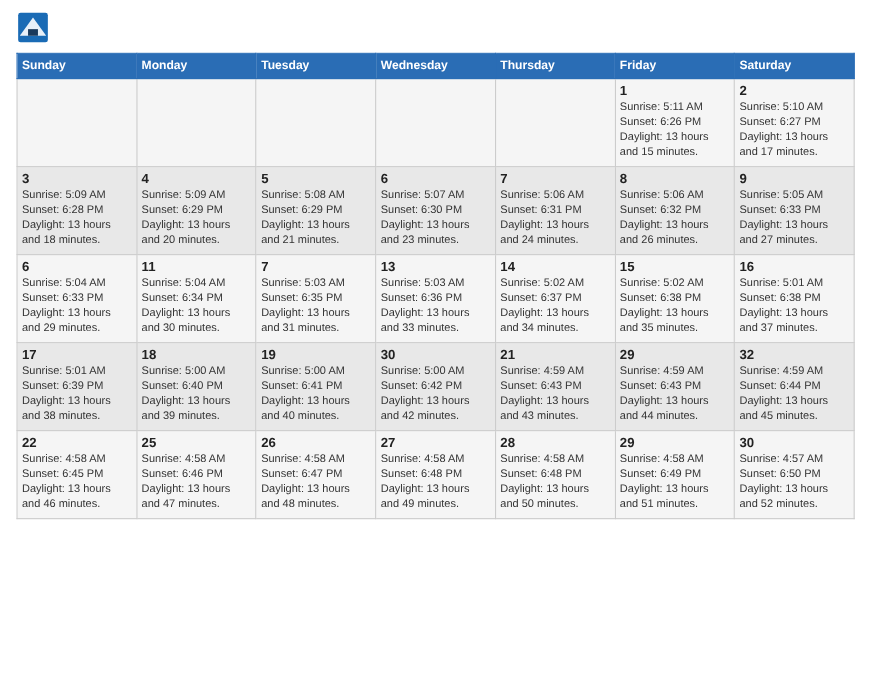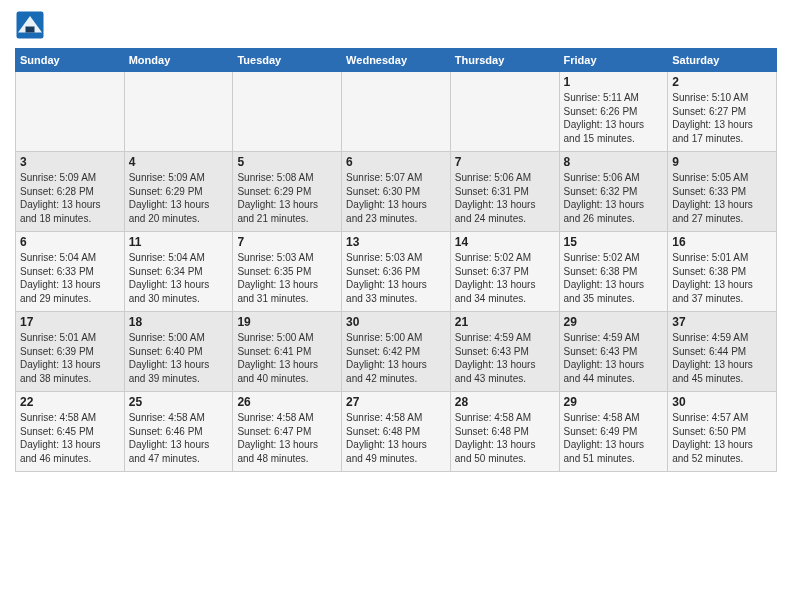--- a/index.html
+++ b/index.html
@@ -152,21 +152,21 @@
           </td>
           <td>
             <span class="day-num">21</span>
             <div class="day-info">Sunrise: 4:59 AM<br>Sunset: 6:43 PM<br>Daylight: 13 hours<br>and 43 minutes.</div>
           </td>
           <td>
             <span class="day-num">29</span>
             <div class="day-info">Sunrise: 4:59 AM<br>Sunset: 6:43 PM<br>Daylight: 13 hours<br>and 44 minutes.</div>
           </td>
           <td>
-            <span class="day-num">37</span>
+            <span class="day-num">32</span>
             <div class="day-info">Sunrise: 4:59 AM<br>Sunset: 6:44 PM<br>Daylight: 13 hours<br>and 45 minutes.</div>
           </td>
         </tr>
         <tr>
           <td>
             <span class="day-num">22</span>
             <div class="day-info">Sunrise: 4:58 AM<br>Sunset: 6:45 PM<br>Daylight: 13 hours<br>and 46 minutes.</div>
           </td>
           <td>
             <span class="day-num">25</span>

